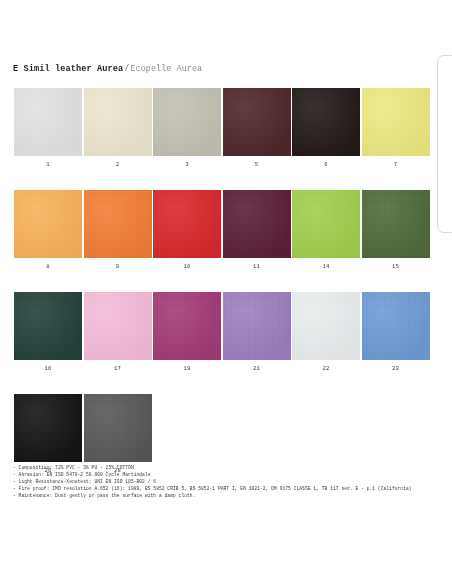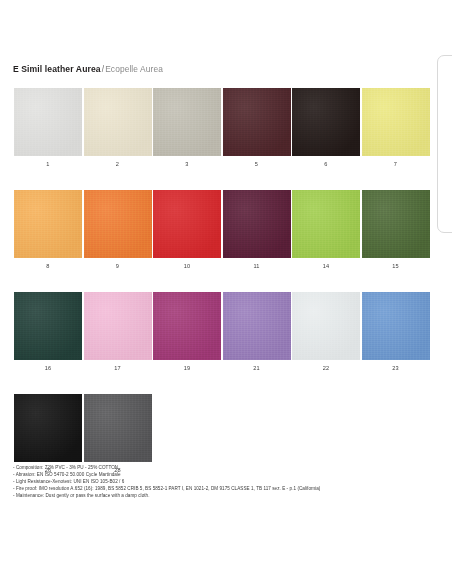--- a/index.html
+++ b/index.html
@@ -14,20 +14,21 @@
     overflow: hidden;
     font-family: "Liberation Sans", sans-serif;
     -webkit-font-smoothing: antialiased;
   }
 
   
   #page {
     position: absolute;
     inset: 0;
     background: #ffffff;
+    font-family: Liberation Mono, monospace;
   }
 
   
   #right-edge-panel {
     position: absolute;
     left: 437px;
     top: 55px;
     width: 40px;
     height: 176px;
     border: 1px solid #d9d9d9;

